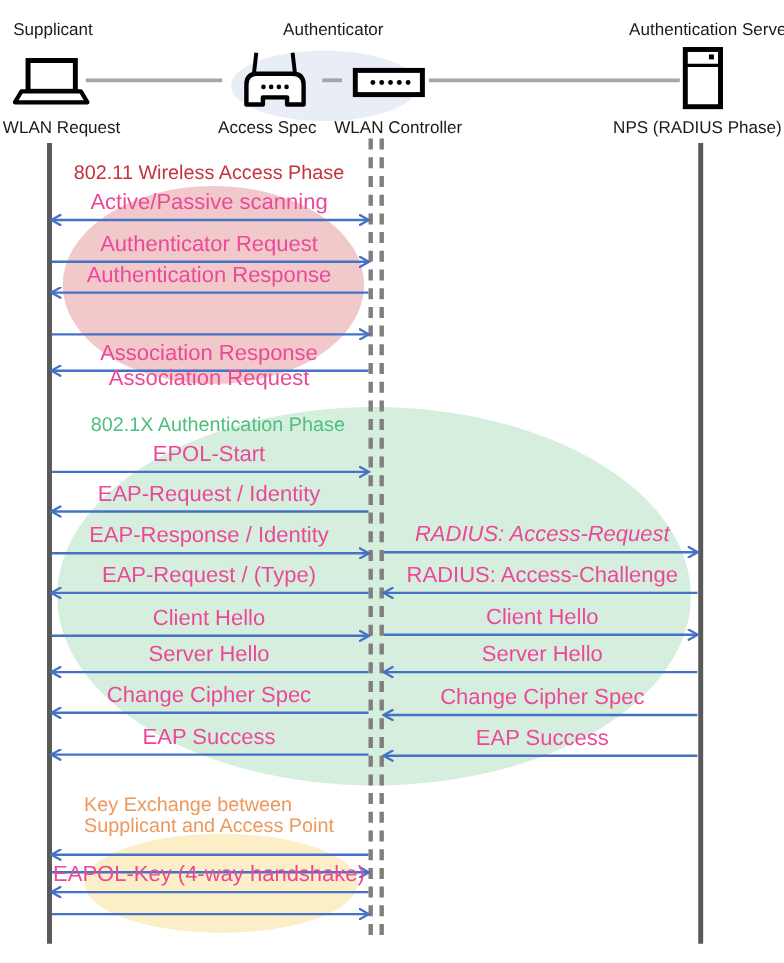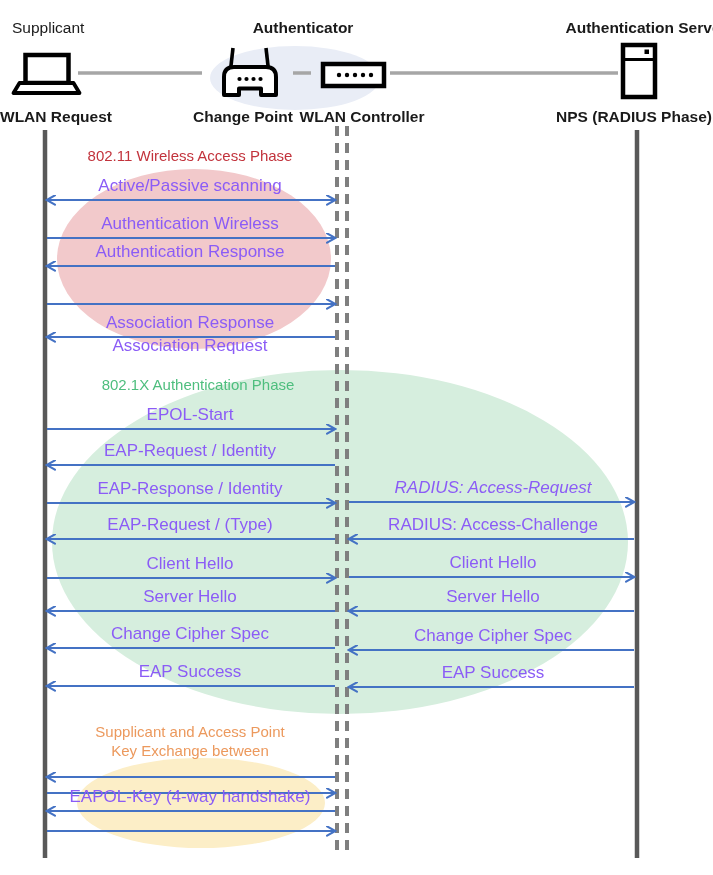--- a/index.html
+++ b/index.html
@@ -3,26 +3,26 @@
 <meta charset="utf-8">
 <style>
   html,body{margin:0;padding:0;background:#fff;}
   .canvas{
     position:relative;width:713px;height:875px;background:#fff;overflow:hidden;
     font-family:"Liberation Sans", sans-serif;color:#1f1f1f;
   }
   .canvas svg{position:absolute;left:0;top:0;}
   .lbl{position:absolute;white-space:nowrap;}
   .role-label,.device-label{font-size:15.5px;color:#1a1a1a;}
-  .centered{transform:translateX(-50%);font-weight:bold;}
-  .phase-title{position:absolute;font-size:15px;white-space:nowrap;transform:translateX(-50%);text-align:center;}
+  .centered{transform:translateX(-50%);}
+  .phase-title{position:absolute;font-size:18px;white-space:nowrap;transform:translateX(-50%);}
   .title-red{color:#c2333c;}
   .title-green{color:#4ebe7e;}
   .title-orange{color:#ec995d;line-height:19px;}
-  .msg-label{position:absolute;font-size:17px;color:#8b5cf6;white-space:nowrap;transform:translate(-50%,-100%);}
+  .msg-label{position:absolute;font-size:20px;color:#ec4899;white-space:nowrap;transform:translate(-50%,-100%);}
 </style>
 </head>
 <body>
 
 <div class="canvas">
 
   <svg width="713" height="875" viewBox="0 0 713 875">
     <defs>
       <marker id="ah" viewBox="0 0 10 10" refX="8.2" refY="5" markerWidth="11" markerHeight="11" orient="auto-start-reverse" markerUnits="userSpaceOnUse">
         <path d="M1,0.8 L8.5,5 L1,9.2" fill="none" stroke="#4472c4" stroke-width="1.9" stroke-linecap="round"></path>
@@ -104,34 +104,34 @@
         <line x1="349" x2="634" y1="650" y2="650" stroke="#4472c4" stroke-width="2.2" marker-start="url(#ah)"></line>
         <line x1="349" x2="634" y1="687" y2="687" stroke="#4472c4" stroke-width="2.2" marker-start="url(#ah)"></line>
       </g>
   </svg>
 
   <div class="lbl role-label" style="left:12px;top:19px;">Supplicant</div>
   <div class="lbl role-label centered" style="left:303px;top:19px;">Authenticator</div>
   <div class="lbl role-label centered" style="left:633px;top:19px;margin-left:13px;">Authentication Server</div>
 
   <div class="lbl device-label centered" style="left:56px;top:108px;">WLAN Request</div>
-  <div class="lbl device-label centered" style="left:243px;top:108px;">Change Point</div>
+  <div class="lbl device-label centered" style="left:243px;top:108px;">Access Spec</div>
   <div class="lbl device-label centered" style="left:362px;top:108px;">WLAN Controller</div>
   <div class="lbl device-label centered" style="left:634px;top:108px;">NPS (RADIUS Phase)</div>
 
   <div class="phase-title title-red" style="left:190px;top:147px;">802.11 Wireless Access Phase</div>
   <div class="phase-title title-green" style="left:198px;top:376px;">802.1X Authentication Phase</div>
   <div class="phase-title title-orange" style="left:190px;top:722px;">
+    <div>Key Exchange between</div>
     <div>Supplicant and Access Point</div>
-    <div>Key Exchange between</div>
   </div>
 
   <div id="labels-layer">
       <div class="msg-label" style="left: 190px; top: 196px;">Active/Passive scanning</div>
-      <div class="msg-label" style="left: 190px; top: 234px;">Authentication Wireless</div>
+      <div class="msg-label" style="left: 190px; top: 234px;">Authenticator Request</div>
       <div class="msg-label" style="left: 190px; top: 262px;">Authentication Response</div>
       <div class="msg-label" style="left: 190px; top: 308px; margin-top: 48px;">Association Request</div>
       <div class="msg-label" style="left: 190px; top: 333px;">Association Response</div>
       <div class="msg-label" style="left: 190px; top: 425px;">EPOL-Start</div>
       <div class="msg-label" style="left: 190px; top: 461px;">EAP-Request / Identity</div>
       <div class="msg-label" style="left: 190px; top: 499px;">EAP-Response / Identity</div>
       <div class="msg-label" style="left: 190px; top: 535px;">EAP-Request / (Type)</div>
       <div class="msg-label" style="left: 190px; top: 574px;">Client Hello</div>
       <div class="msg-label" style="left: 190px; top: 607px;">Server Hello</div>
       <div class="msg-label" style="left: 190px; top: 644px;">Change Cipher Spec</div>

